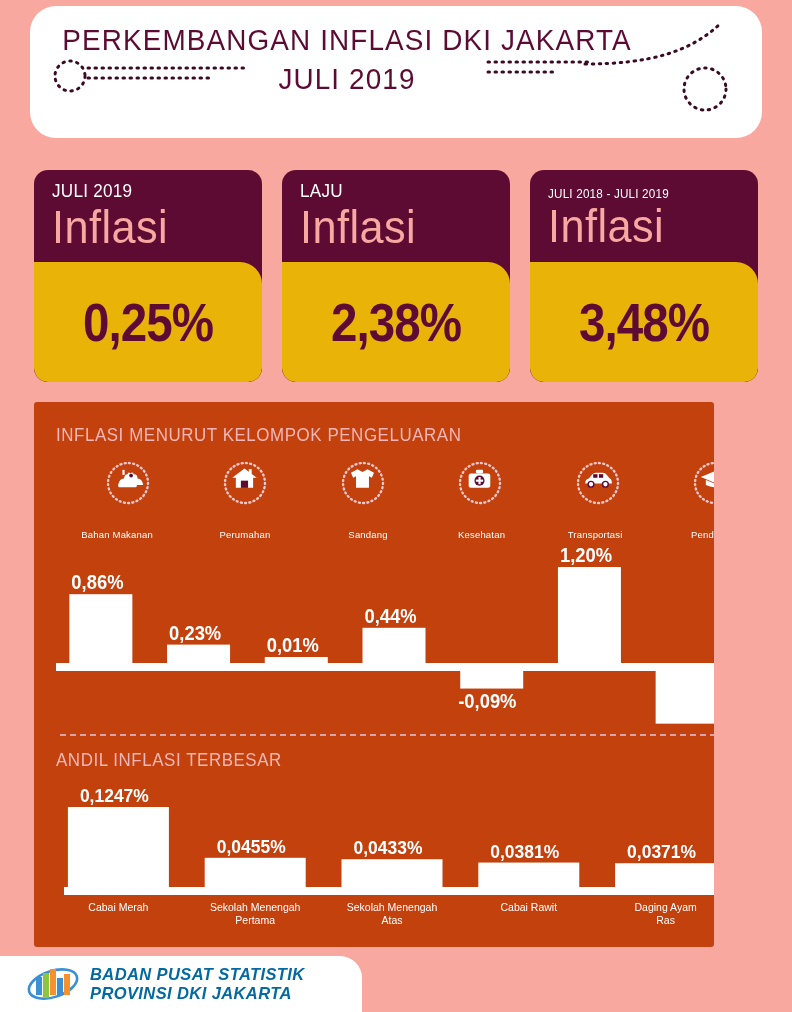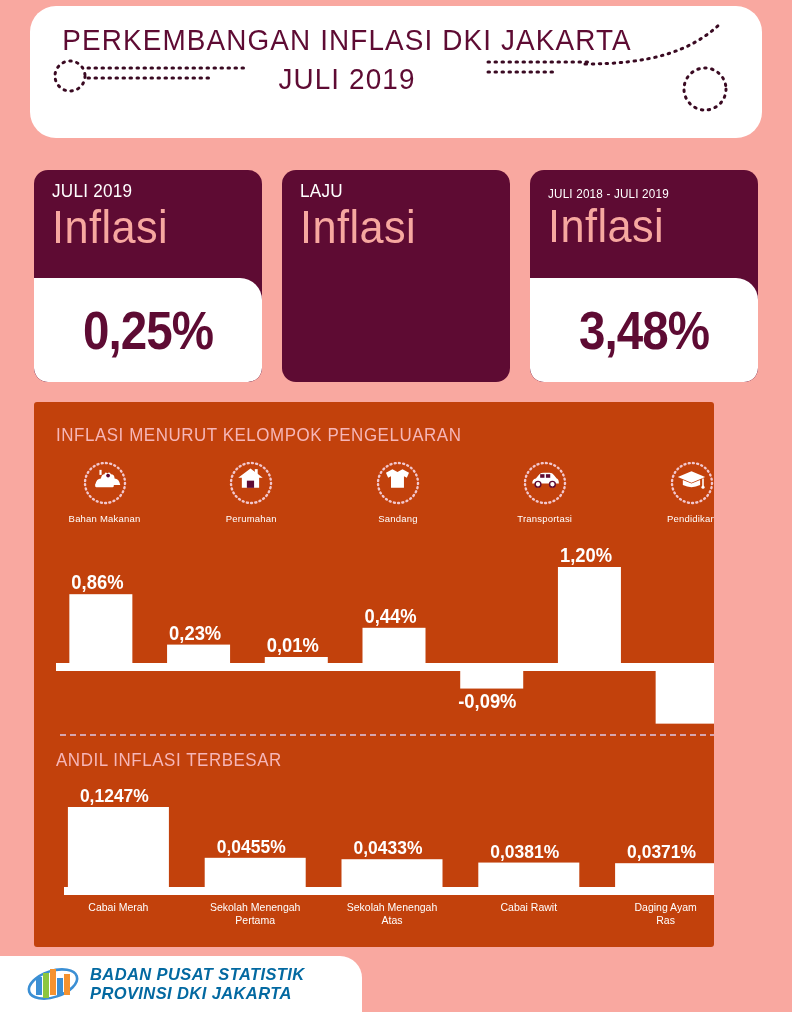--- a/index.html
+++ b/index.html
@@ -89,22 +89,22 @@
     font-size: 47px;
     line-height: 50px;
     letter-spacing: 0.5px;
     transform: scaleX(0.92);
     transform-origin: left center;
     white-space: nowrap;
   }
   .kpi-bottom {
     position: absolute;
     left: 0; bottom: 0;
-    width: 228px; height: 104px;
-    background: #ffffff;
+    width: 228px; height: 120px;
+    background: #eab308;
     border-radius: 0 22px 14px 14px;
     display: flex;
     align-items: center;
     justify-content: center;
   }
   .kpi-value {
     color: #5E0B33;
     font-size: 54px;
     font-weight: 700;
     letter-spacing: -1px;
@@ -139,21 +139,22 @@
     position: absolute;
     left: 22px; top: 56px;
     width: 684px; height: 86px;
     display: flex;
     justify-content: space-between;
   }
   .icon-cell {
     width: 97px;
     display: flex;
     flex-direction: column;
-    align-items: center;
+    align-items: flex-end;
+    gap: 16px;
   }
   .icon-circle { width: 50px; height: 50px; position: relative; }
   .icon-label {
     margin-top: 5px;
     color: #FFFFFF;
     font-size: 9.5px;
     letter-spacing: 0.2px;
     text-align: center;
     white-space: nowrap;
   }
@@ -235,20 +236,23 @@
     <div class="kpi-bottom">
       <span class="kpi-value">0,25%</span>
     </div>
   </div>
 
   <div class="kpi-card">
     <div class="kpi-top">
       <div class="kpi-sub">Laju</div>
       <div class="kpi-main">Inflasi</div>
     </div>
+    <div class="kpi-bottom">
+      <span class="kpi-value">2,38%</span>
+    </div>
   </div>
 
   <div class="kpi-card">
     <div class="kpi-top">
       <div class="kpi-sub small">Juli 2018 - Juli 2019</div>
       <div class="kpi-main">Inflasi</div>
     </div>
     <div class="kpi-bottom">
       <span class="kpi-value">3,48%</span>
     </div>
@@ -285,20 +289,33 @@
         <div class="icon-label">Perumahan</div>
       </div>
       <div class="icon-cell">
         <svg viewBox="0 0 50 44" class="icon-circle">
           <circle cx="25" cy="22" r="20" fill="none" stroke="#F2C7CE" stroke-width="2.4" stroke-dasharray="1 3.3" stroke-linecap="round"></circle>
           <g transform="translate(0,-0.5) scale(0.72) translate(9,4)">
             <path d="M18 8 l7 4 l7 -4 l9 5 l-3 7 l-4 -2 v16 h-18 V18 l-4 2 l-3 -7 z" fill="#fff"></path>
           </g>
         </svg>
         <div class="icon-label">Sandang</div>
+      </div>
+      <div class="icon-cell">
+        <svg viewBox="0 0 50 44" class="icon-circle">
+          <circle cx="25" cy="22" r="20" fill="none" stroke="#F2C7CE" stroke-width="2.4" stroke-dasharray="1 3.3" stroke-linecap="round"></circle>
+          <g transform="translate(0,-0.5) scale(0.72) translate(9,4)">
+            <rect x="10" y="14" width="30" height="20" rx="3" fill="#fff"></rect>
+            <rect x="20" y="9" width="10" height="5" rx="1.6" fill="#fff"></rect>
+            <circle cx="25" cy="24" r="7" fill="#5E0B33"></circle>
+            <rect x="23.6" y="19" width="3" height="10" fill="#fff"></rect>
+            <rect x="20" y="22.5" width="10" height="3" fill="#fff"></rect>
+          </g>
+        </svg>
+        <div class="icon-label">Kesehatan</div>
       </div>
       <div class="icon-cell">
         <svg viewBox="0 0 50 44" class="icon-circle">
           <circle cx="25" cy="22" r="20" fill="none" stroke="#F2C7CE" stroke-width="2.4" stroke-dasharray="1 3.3" stroke-linecap="round"></circle>
           <g transform="translate(0,-0.5) scale(0.72) translate(9,4)">
             <path d="M8 28 q0 -6 5 -7 l5 -6 q2 -2 6 -2 h8 q4 0 6 3 l4 5 q3 1 3 7 z" fill="#fff"></path>
             <circle cx="16" cy="29" r="4" fill="#fff" stroke="#5E0B33" stroke-width="2"></circle>
             <circle cx="36" cy="29" r="4" fill="#fff" stroke="#5E0B33" stroke-width="2"></circle>
             <rect x="19" y="15" width="6" height="5" fill="#5E0B33"></rect>
             <rect x="27" y="15" width="6" height="5" fill="#5E0B33"></rect>

